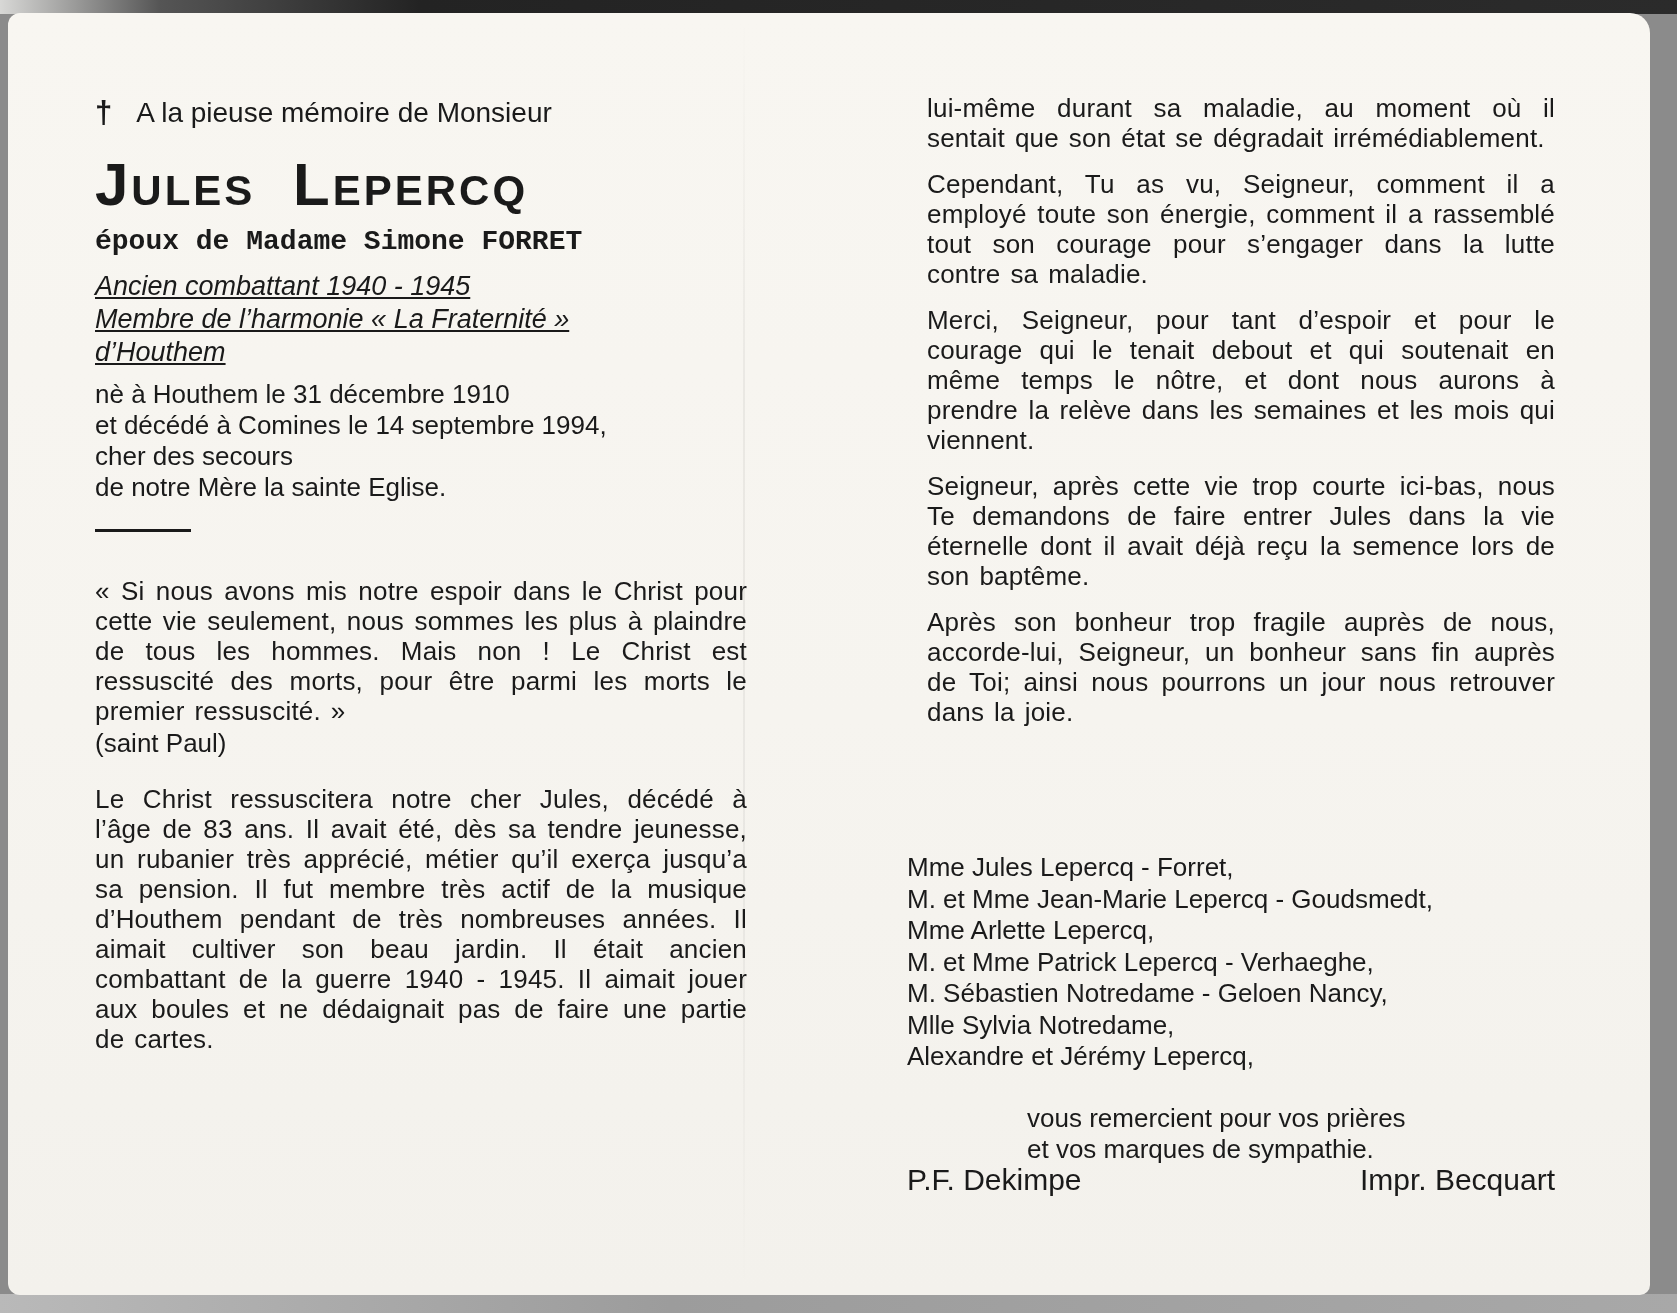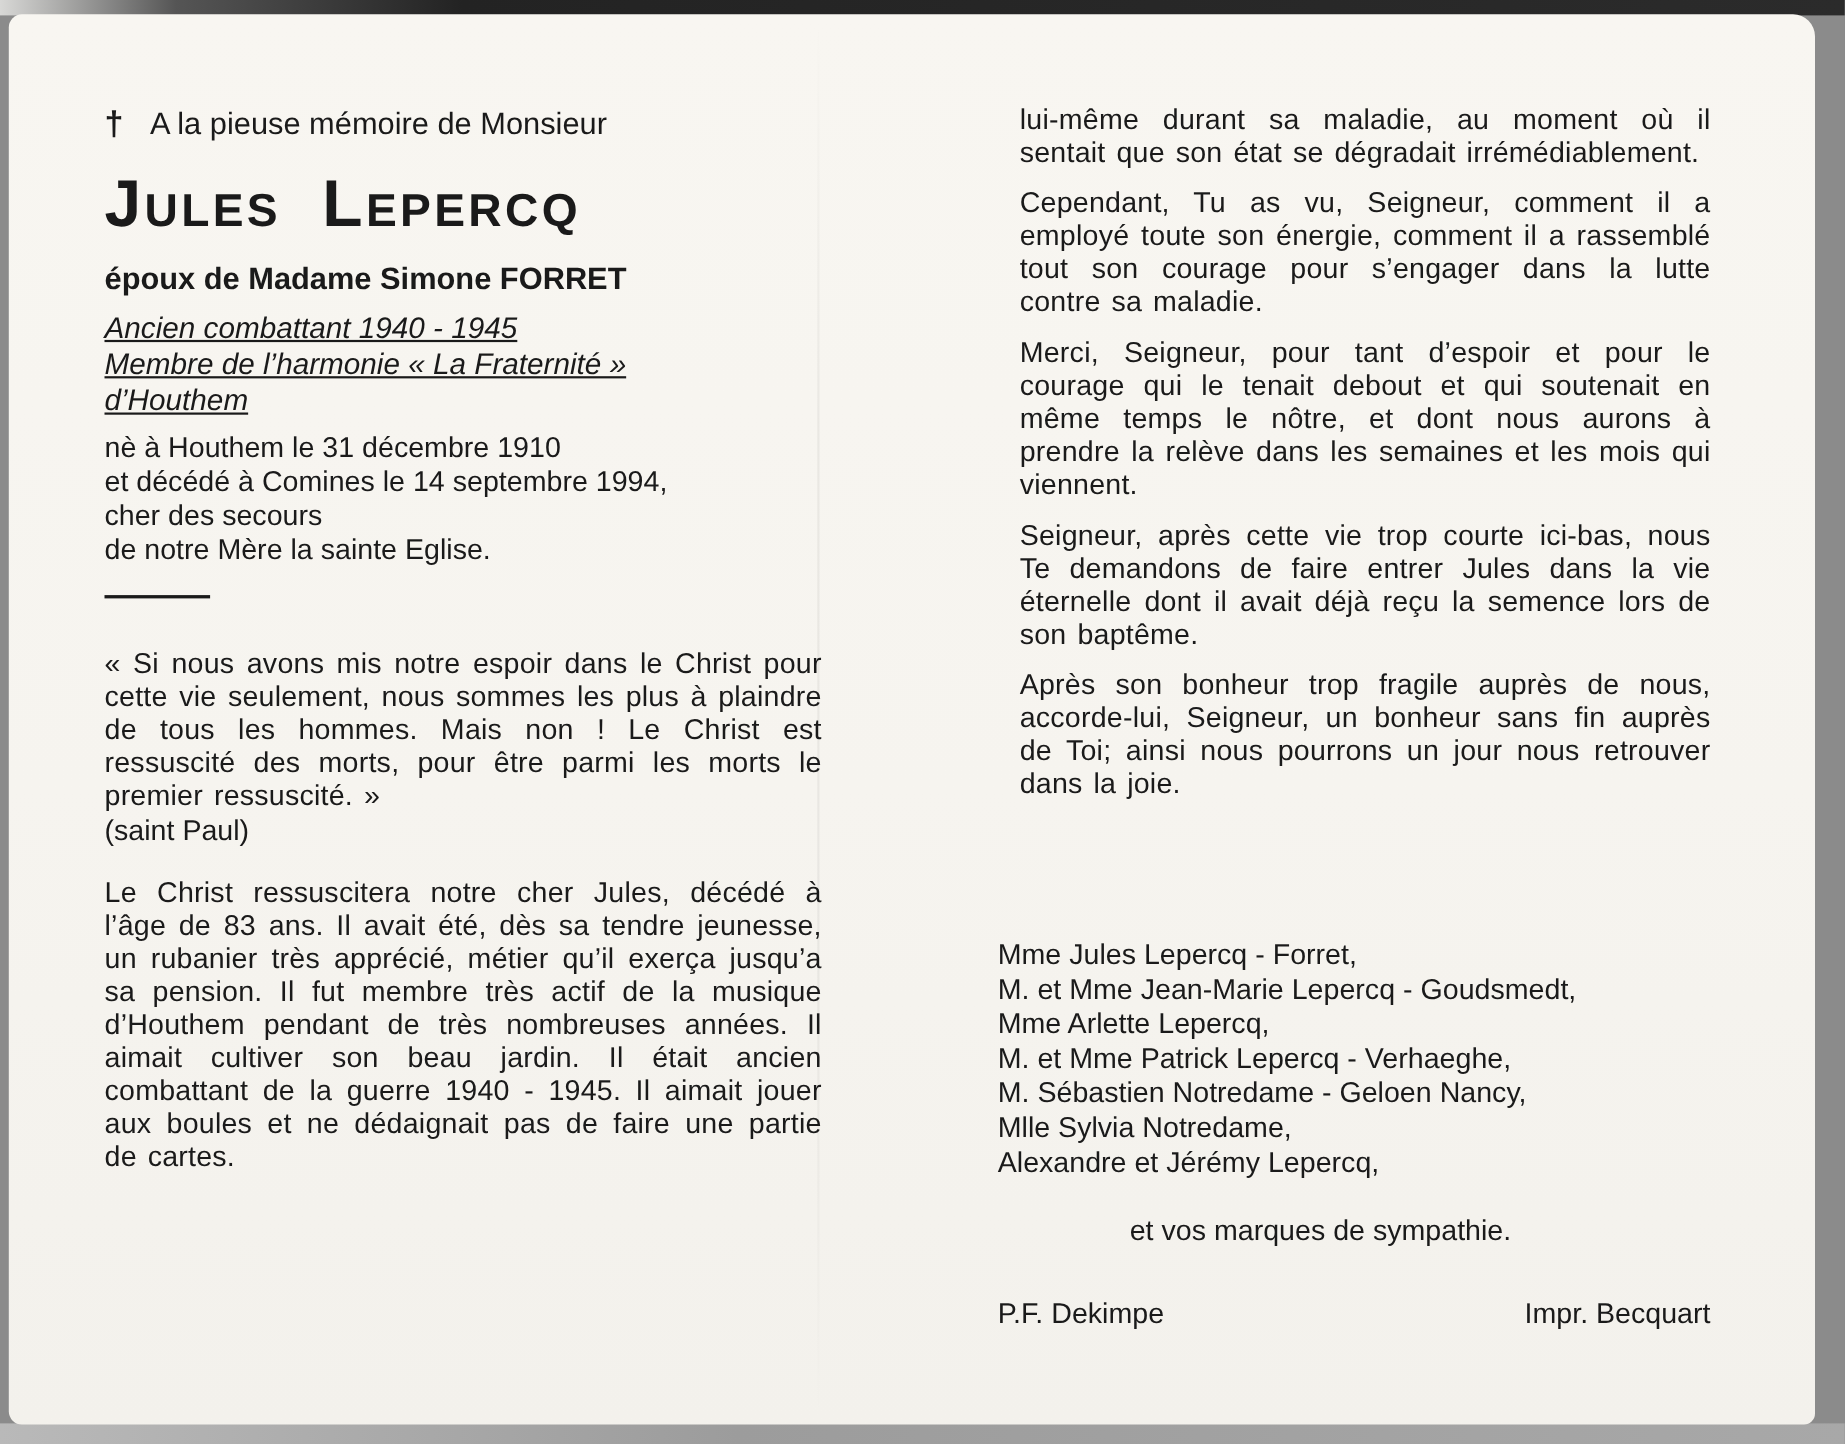--- a/index.html
+++ b/index.html
@@ -36,32 +36,32 @@
   .col{position:absolute;font-size:26px;line-height:30px;}
   .col-left{left:87px;top:83px;width:652px;}
   .col-right{left:899px;top:80px;width:648px;}
 
   .intro-line{display:flex;align-items:baseline;gap:24px;font-size:28px;line-height:32px;}
   .cross{font-weight:bold;font-size:31px;transform:translateY(1px);}
   .deceased-name{
     margin-top:23px;font-size:60px;line-height:66px;font-weight:bold;
     font-variant:small-caps;letter-spacing:3px;word-spacing:18px;white-space:nowrap;
   }
-  .spouse-line{margin-top:20px;font-size:28px;line-height:32px;font-weight:bold;}
+  .spouse-line{margin-top:8px;font-size:28px;line-height:32px;font-weight:bold;font-family:Liberation Mono, monospace;}
   .roles{margin-top:12px;font-style:italic;font-size:27px;line-height:33px;text-decoration:underline;}
   .vitals{margin-top:10px;font-size:26px;line-height:31px;}
   .separator-rule{margin-top:26px;width:96px;height:3px;background:var(--ink);}
   .just{text-align:justify;word-spacing:2.5px;letter-spacing:0.2px;}
   .scripture-quote{margin-top:44px;}
   .quote-attribution{margin-top:2px;text-align:left;}
   .para{margin-top:26px;}
   .rp{margin-bottom:16px;margin-left:20px;}
   .family-list{margin-top:125px;line-height:31.5px;}
   .thanks{margin-top:30px;margin-left:120px;line-height:31px;}
-  .footer-row{margin-top:45px;display:flex;justify-content:space-between;font-size:26px;}
+  .footer-row{display:flex;justify-content:space-between;font-size:30px;}
 </style>
 </head>
 <body>
 
 <div class="scan-top-band"></div>
 <div class="scan-bottom-band"></div>
 
 <div class="card">
   <div class="fold-line"></div>
 
@@ -107,20 +107,21 @@
       <div>Mme Jules Lepercq - Forret,</div>
       <div>M. et Mme Jean-Marie Lepercq - Goudsmedt,</div>
       <div>Mme Arlette Lepercq,</div>
       <div>M. et Mme Patrick Lepercq - Verhaeghe,</div>
       <div>M. Sébastien Notredame - Geloen Nancy,</div>
       <div>Mlle Sylvia Notredame,</div>
       <div>Alexandre et Jérémy Lepercq,</div>
     </div>
 
     <div class="thanks">
+      <div>vous remercient pour vos prières</div>
       <div>et vos marques de sympathie.</div>
     </div>
 
     <div class="footer-row">
       <span>P.F. Dekimpe</span>
       <span>Impr. Becquart</span>
     </div>
   </div>
 </div>
 

